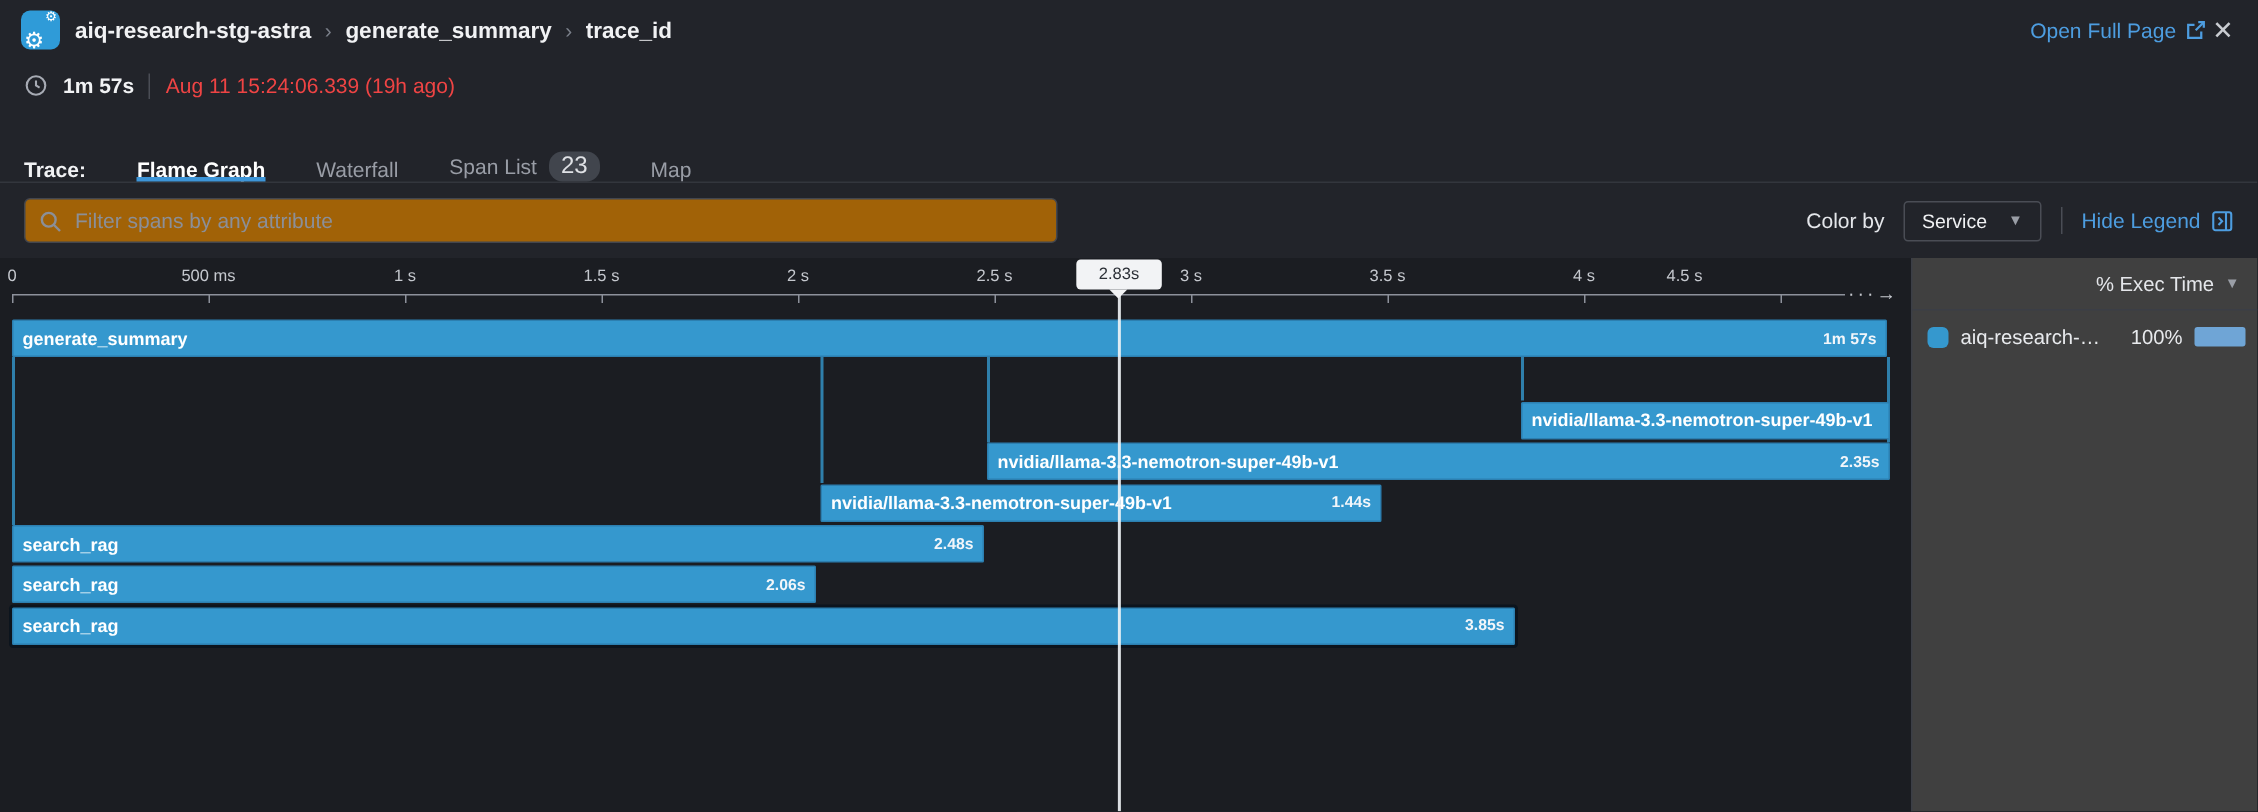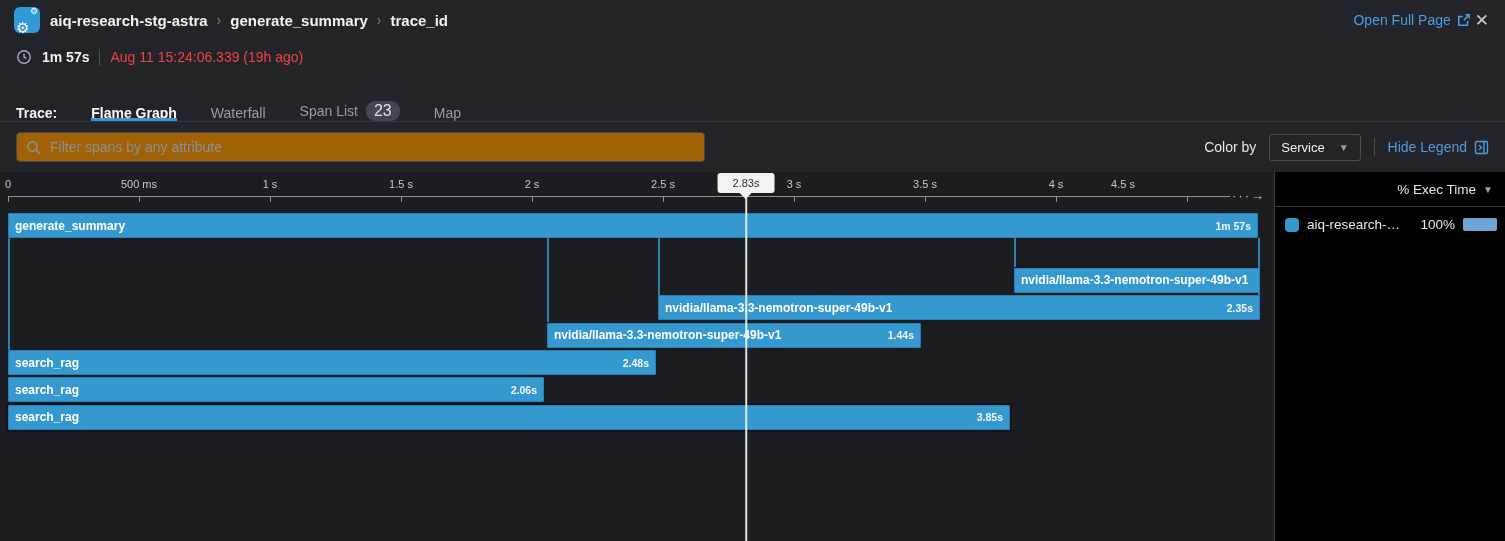--- a/index.html
+++ b/index.html
@@ -79,21 +79,21 @@
     background:rgba(242,245,248,0.9);transform:translateX(-50%);z-index:3;}
   .cursor-tooltip{position:absolute;top:1px;transform:translateX(-50%);background:#f2f3f5;
     color:#2b2f36;font-size:11px;padding:4px 15px;border-radius:3px;z-index:4;
     white-space:nowrap;}
   .cursor-tooltip::after{content:"";position:absolute;left:50%;bottom:-6px;
     transform:translateX(-50%);border:6px solid transparent;border-top-color:#f2f3f5;
     border-bottom:none;}
 
   
   .legend-panel{width:231px;flex:none;box-sizing:border-box;border-left:1px solid #3b3e46;
-    background:#000000;display:flex;flex-direction:column;}
+    background:#404040;display:flex;flex-direction:column;}
   .legend-header{height:35px;box-sizing:border-box;border-bottom:1px solid #3b3e46;
     display:flex;align-items:center;justify-content:flex-end;gap:7px;padding:0 12px;
     color:#e4e6ea;font-size:13.5px;cursor:pointer;}
   .legend-row{display:flex;align-items:center;gap:8px;padding:10px 8px 0 10px;}
   .legend-swatch{width:14px;height:14px;border-radius:4px;background:#3598ce;flex:none;}
   .legend-name{color:#e8eaed;font-size:13.5px;white-space:nowrap;overflow:hidden;
     text-overflow:ellipsis;max-width:118px;}
   .legend-pct{color:#e8eaed;font-size:13.5px;margin-left:6px;}
   .legend-minibar{width:34px;height:13px;border-radius:2px;background:#6fa5d6;
     margin-left:auto;flex:none;}

